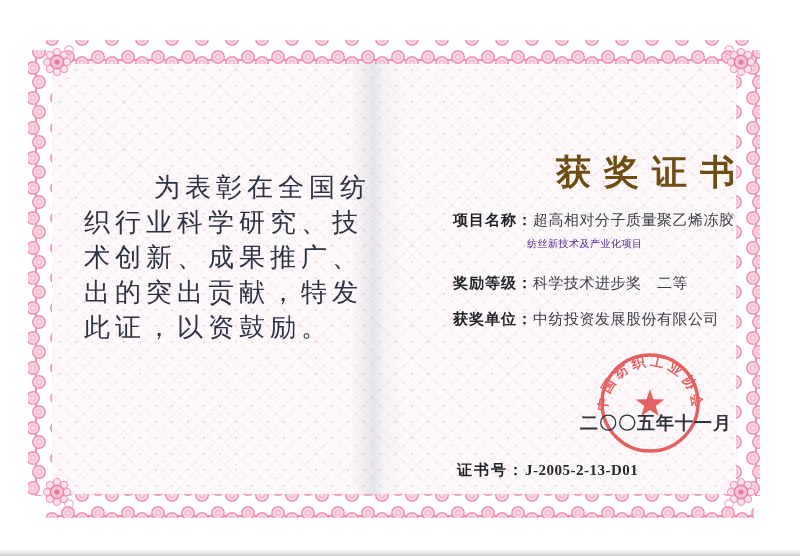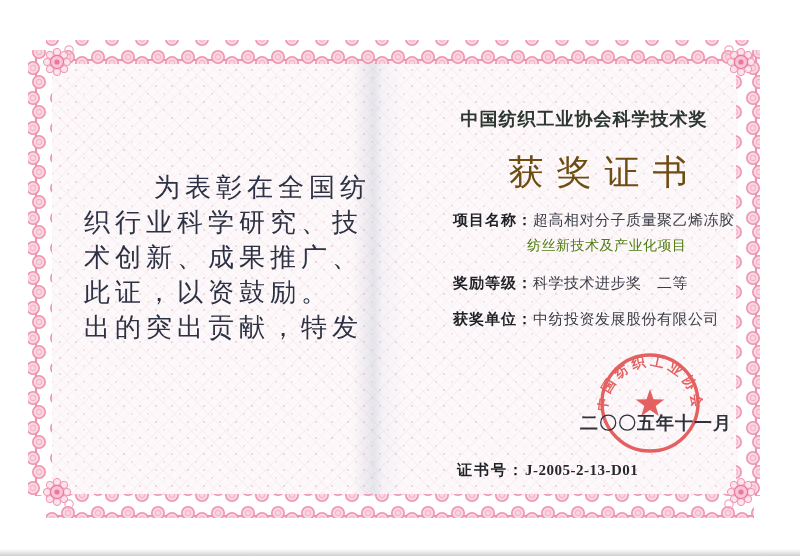--- a/index.html
+++ b/index.html
@@ -38,32 +38,32 @@
   .cite-line{white-space:nowrap;}
   .cite-line:first-child{text-indent:70px;margin-top:24px;}
 
   
   .issuer-title{
     position:absolute;left:438px;top:107px;width:292px;text-align:center;
     font-size:18px;font-weight:700;letter-spacing:1px;color:#2d3732;
     font-family:"Liberation Sans","DejaVu Sans",sans-serif;
   }
   .cert-title{
-    position:absolute;left:448px;top:149px;width:300px;text-align:center;
-    font-size:35px;font-weight:400;letter-spacing:13px;text-indent:13px;
+    position:absolute;left:448px;top:149px;width:300px;text-align:right;
+    font-size:35px;font-weight:700;letter-spacing:13px;text-indent:13px;
     color:#6e4d13;
   }
   .field-row{position:absolute;left:453px;white-space:nowrap;font-size:15px;}
   .field-label{
     font-weight:700;color:#1f2126;letter-spacing:1px;
     font-family:Liberation Mono, monospace;
   }
   .field-value{color:#3a3d47;letter-spacing:.5px;}
   .row-project{top:211px;}
-  .value-line2{position:absolute;left:527px;top:237px;font-size:14px;color:#4d7c0f;letter-spacing:.5px;white-space:nowrap;}
+  .value-line2{position:absolute;left:527px;top:237px;font-size:10px;color:#4c1d95;letter-spacing:.5px;white-space:nowrap;}
   .row-grade{top:274px;}
   .row-winner{top:310px;}
 
   .seal-svg{position:absolute;left:597px;top:350px;opacity:.88;z-index:1;}
   .date-line{
     position:absolute;left:580px;top:411px;z-index:2;white-space:nowrap;
     font-size:18px;letter-spacing:1px;color:#2f323a;font-weight:600;
   }
   .cert-no{position:absolute;left:445px;top:461px;font-size:15px;white-space:nowrap;z-index:2;}
   .cert-no .field-label{letter-spacing:2px;margin-left:12px;}
@@ -121,25 +121,24 @@
     <use href="#flower" transform="translate(57,62)"></use>
     <use href="#flower" transform="translate(741,62) scale(-1,1)"></use>
     <use href="#flower" transform="translate(57,492) scale(1,-1)"></use>
     <use href="#flower" transform="translate(741,492) scale(-1,-1)"></use>
   </svg>
 
   <div class="citation">
     <div class="cite-line">为表彰在全国纺</div>
     <div class="cite-line">织行业科学研究、技</div>
     <div class="cite-line">术创新、成果推广、</div>
+    <div class="cite-line">出的突出贡献，特发</div>
     <div class="cite-line">此证，以资鼓励。</div>
-    <div class="cite-line">出的突出贡献，特发</div>
   </div>
 
-  <div class="issuer-title">中国纺织工业协会科学技术奖</div>
   <div class="cert-title">获奖证书</div>
 
   <div class="field-row row-project">
     <span class="field-label">项目名称：</span><span class="field-value">超高相对分子质量聚乙烯冻胶</span>
   </div>
   <div class="value-line2">纺丝新技术及产业化项目</div>
 
   <div class="field-row row-grade">
     <span class="field-label">奖励等级：</span><span class="field-value">科学技术进步奖　二等</span>
   </div>

